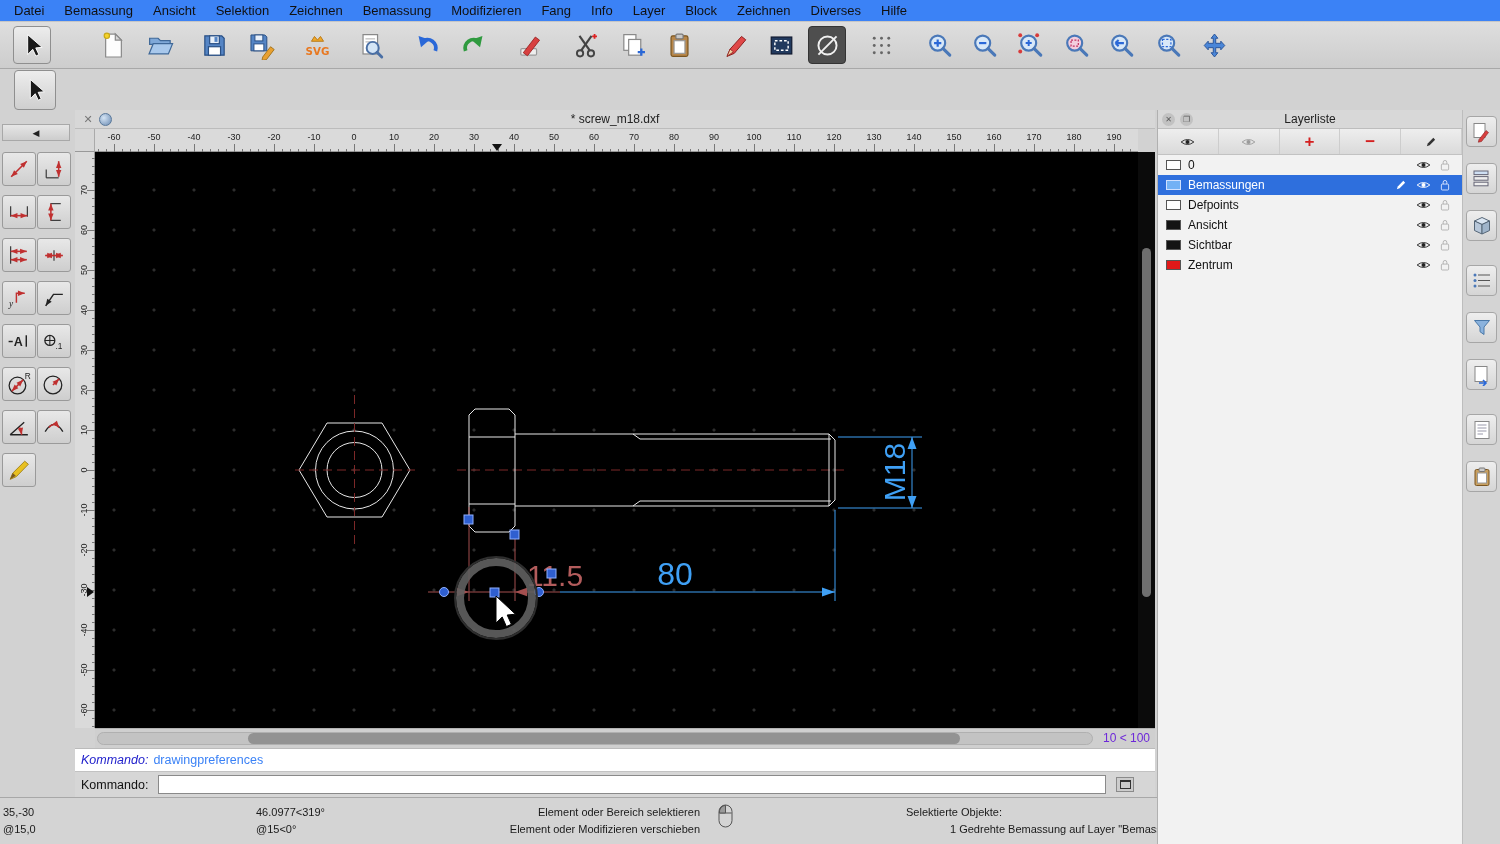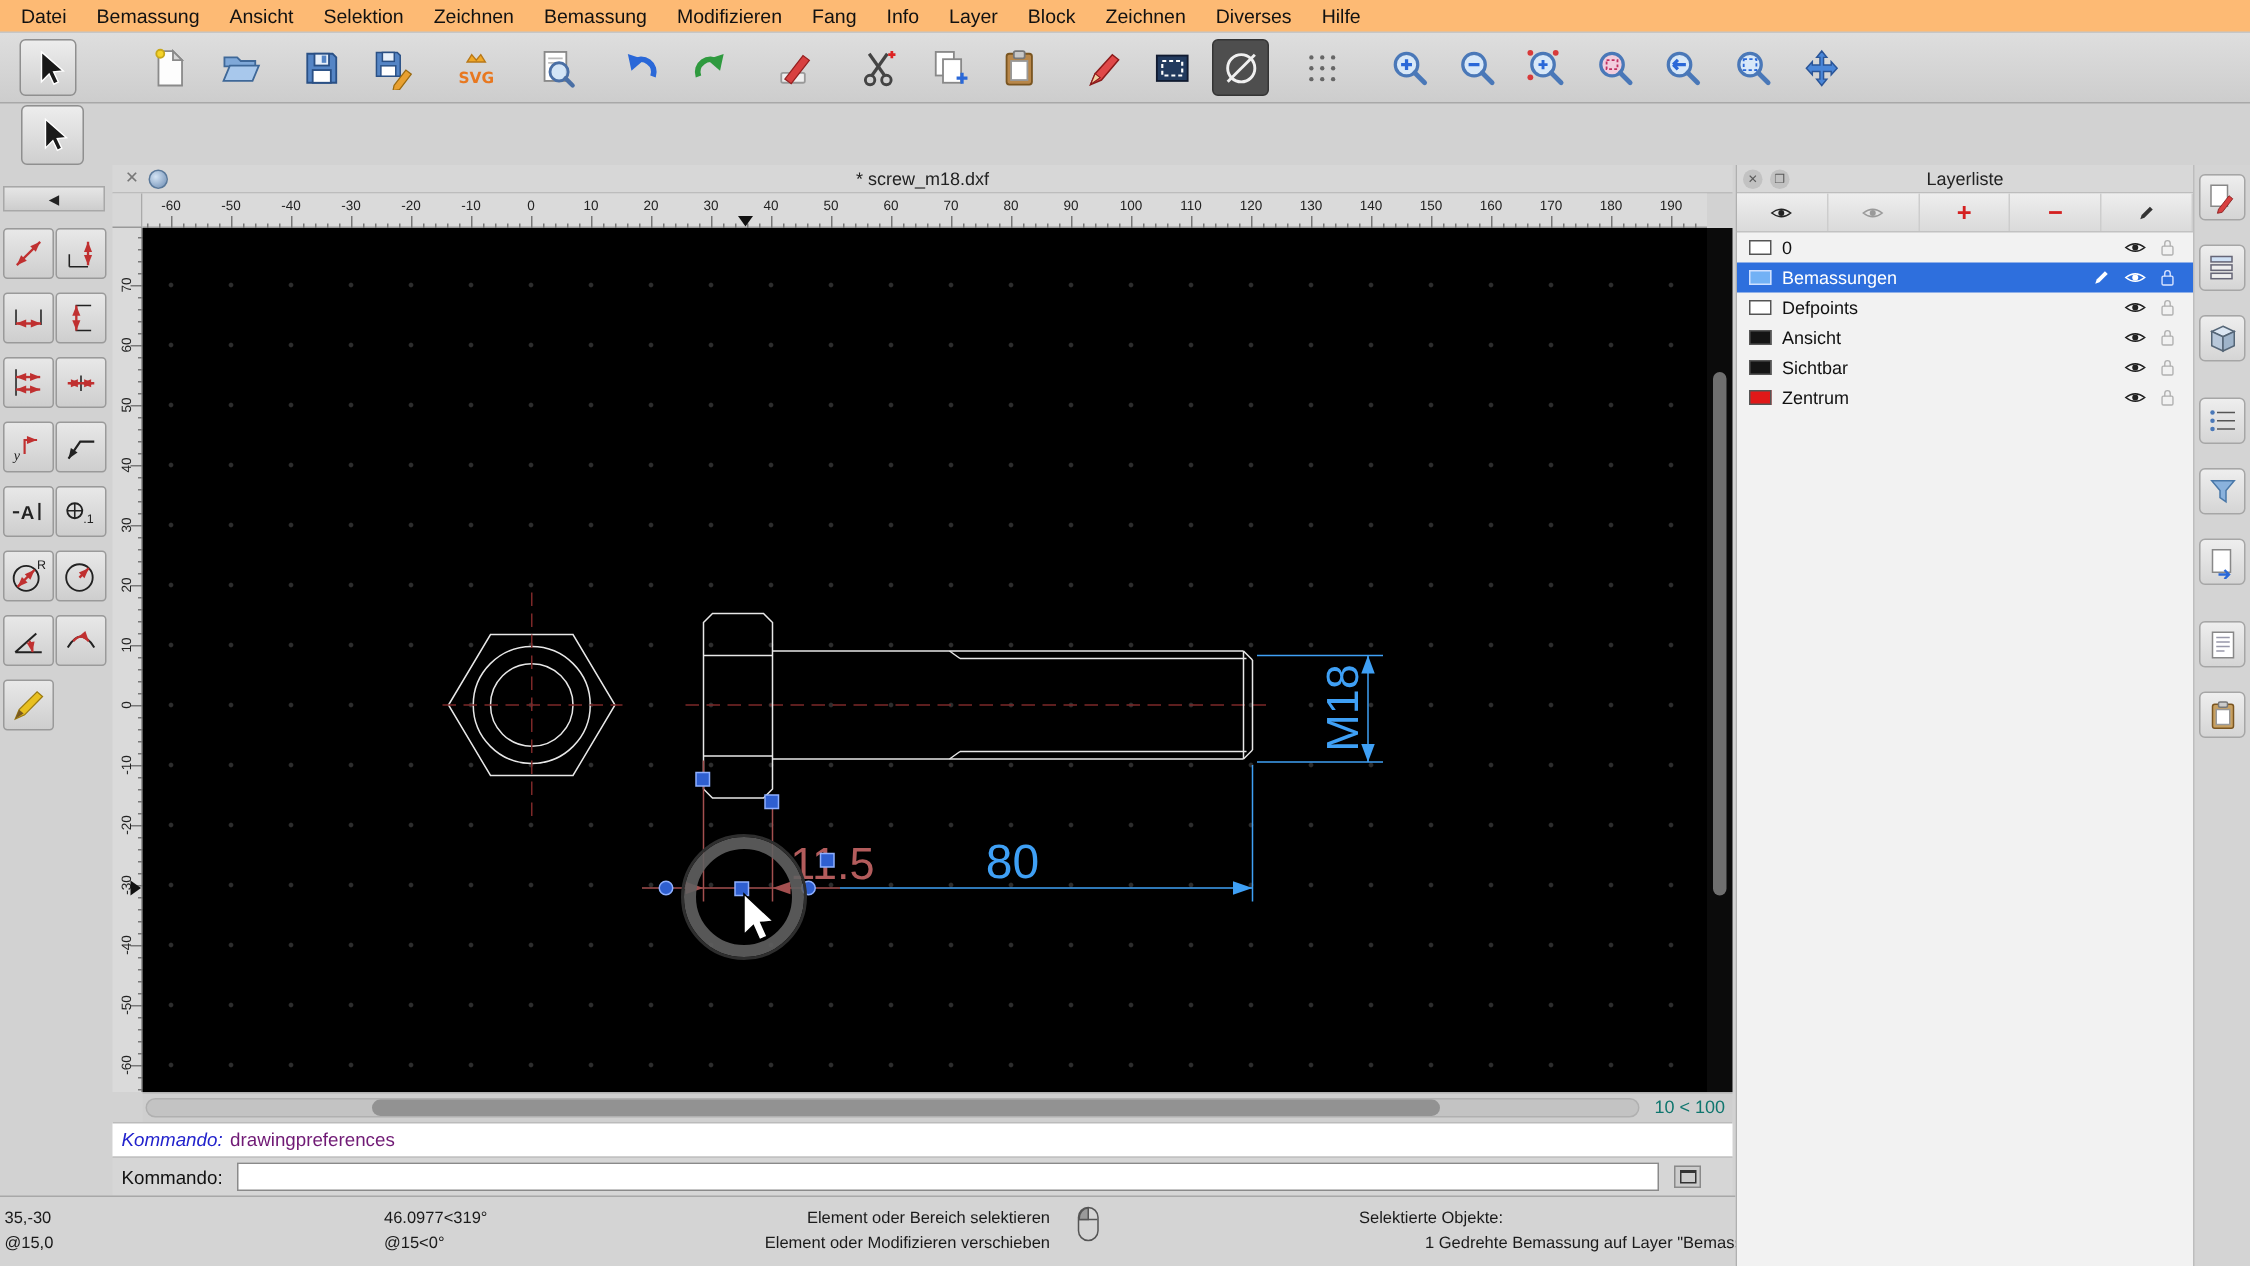--- a/index.html
+++ b/index.html
@@ -1,18 +1,18 @@
 <!DOCTYPE html>
 <html><head>
 <meta charset="utf-8">
 <style>
   html,body{margin:0;padding:0;background:#888;}
   .app{position:relative;width:1500px;height:844px;background:#d2d2d2;font-family:"Liberation Sans",sans-serif;overflow:hidden;user-select:none;}
   
-  .menubar{position:absolute;left:0;top:0;width:100%;height:22px;background:#fdba74;border-bottom:1px solid #c6c6c6;display:flex;align-items:center;padding-left:4px;box-sizing:border-box;text-align:center;}
+  .menubar{position:absolute;left:0;top:0;width:100%;height:22px;background:#3b82f6;border-bottom:1px solid #c6c6c6;display:flex;align-items:center;padding-left:4px;box-sizing:border-box;text-align:center;}
   .menu-item{padding:0 10px;font-size:13px;color:#111;line-height:21px;}
   
   .toolbar{position:absolute;left:0;top:22px;width:100%;height:46px;background:linear-gradient(#dedede,#cdcdcd);border-bottom:1px solid #a8a8a8;}
   .tb-btn{position:absolute;top:4px;width:38px;height:38px;display:flex;align-items:center;justify-content:center;border-radius:4px;box-sizing:border-box;}
   .tb-btn svg{width:29px;height:29px;}
   .tb-framed{border:1px solid #8f8f8f;background:linear-gradient(#ededed,#cfcfcf);}
   .tb-active{background:#4e4e4e;border:1px solid #343434;}
   
   .pointer2{position:absolute;left:14px;top:70px;width:40px;height:38px;border:1px solid #8f8f8f;border-radius:4px;background:linear-gradient(#ededed,#cfcfcf);display:flex;align-items:center;justify-content:center;}
   .pointer2 svg{width:28px;height:28px;}
@@ -30,25 +30,25 @@
   .hmarker{position:absolute;left:397px;top:15px;width:0;height:0;border-left:5px solid transparent;border-right:5px solid transparent;border-top:7px solid #111;}
   .vruler{position:absolute;left:75px;top:152px;width:20px;height:576px;background:#dadada;border-right:1px solid #999;box-sizing:border-box;}
   .vmarker{position:absolute;left:12px;top:435px;width:0;height:0;border-top:5px solid transparent;border-bottom:5px solid transparent;border-left:7px solid #111;}
   .canvas{position:absolute;left:95px;top:152px;width:1043px;height:576px;background-color:#000;background-image:radial-gradient(circle,#2d2d2d 1.2px,transparent 1.9px);background-size:40px 40px;background-position:-1px 18px;}
   .canvas svg{position:absolute;left:0;top:0;}
   .vscroll{position:absolute;left:1138px;top:152px;width:17px;height:576px;background:#0b0b0b;}
   .vthumb{position:absolute;left:4px;top:96px;width:9px;height:349px;background:#6f6f6f;border-radius:5px;}
   .hscroll-strip{position:absolute;left:95px;top:728px;width:1060px;height:20px;background:#cfcfcf;border-top:1px solid #b2b2b2;box-sizing:border-box;}
   .htrack{position:absolute;left:2px;top:3px;width:996px;height:13px;background:#c3c3c3;border:1px solid #b0b0b0;border-radius:7px;box-sizing:border-box;}
   .hthumb{position:absolute;left:150px;top:0px;width:712px;height:11px;background:#929292;border-radius:6px;}
-  .grid-indicator{position:absolute;right:5px;top:2px;font-size:12px;color:#0f766e;}
+  .grid-indicator{position:absolute;right:5px;top:2px;font-size:12px;color:#6d28d9;}
   
   .cmd-history{position:absolute;left:75px;top:748px;width:1080px;height:23px;background:#ffffff;border-top:1px solid #bbb;display:flex;align-items:center;padding-left:6px;box-sizing:border-box;font-size:12.5px;}
   .cmd-hlabel{color:#2222cc;font-style:italic;margin-right:5px;}
-  .cmd-hvalue{color:#701a75;}
+  .cmd-hvalue{color:#3b82f6;}
   .cmd-row{position:absolute;left:75px;top:771px;width:1080px;height:26px;background:#d6d6d6;border-top:1px solid #c2c2c2;display:flex;align-items:center;box-sizing:border-box;font-size:12.5px;color:#111;}
   .cmd-label{margin-left:6px;}
   .cmd-input{margin-left:10px;width:940px;height:17px;border:1px solid #8a8a8a;background:#fff;font-size:12px;font-family:"Liberation Sans",sans-serif;padding:0 3px;}
   .cmd-btn{margin-left:10px;width:18px;height:15px;border:1px solid #8a8a8a;background:#cccccc;display:flex;align-items:center;justify-content:center;box-sizing:border-box;}
   .cmd-btn span{display:block;width:9px;height:6px;border:1px solid #333;border-top-width:2px;}
   
   .statusbar{position:absolute;left:0;top:797px;width:100%;height:47px;background:#d4d4d4;border-top:1px solid #a8a8a8;font-size:11px;color:#1a1a1a;box-sizing:border-box;}
   .sb{position:absolute;white-space:nowrap;}
   .sb-hint{text-align:right;width:300px;}
   

